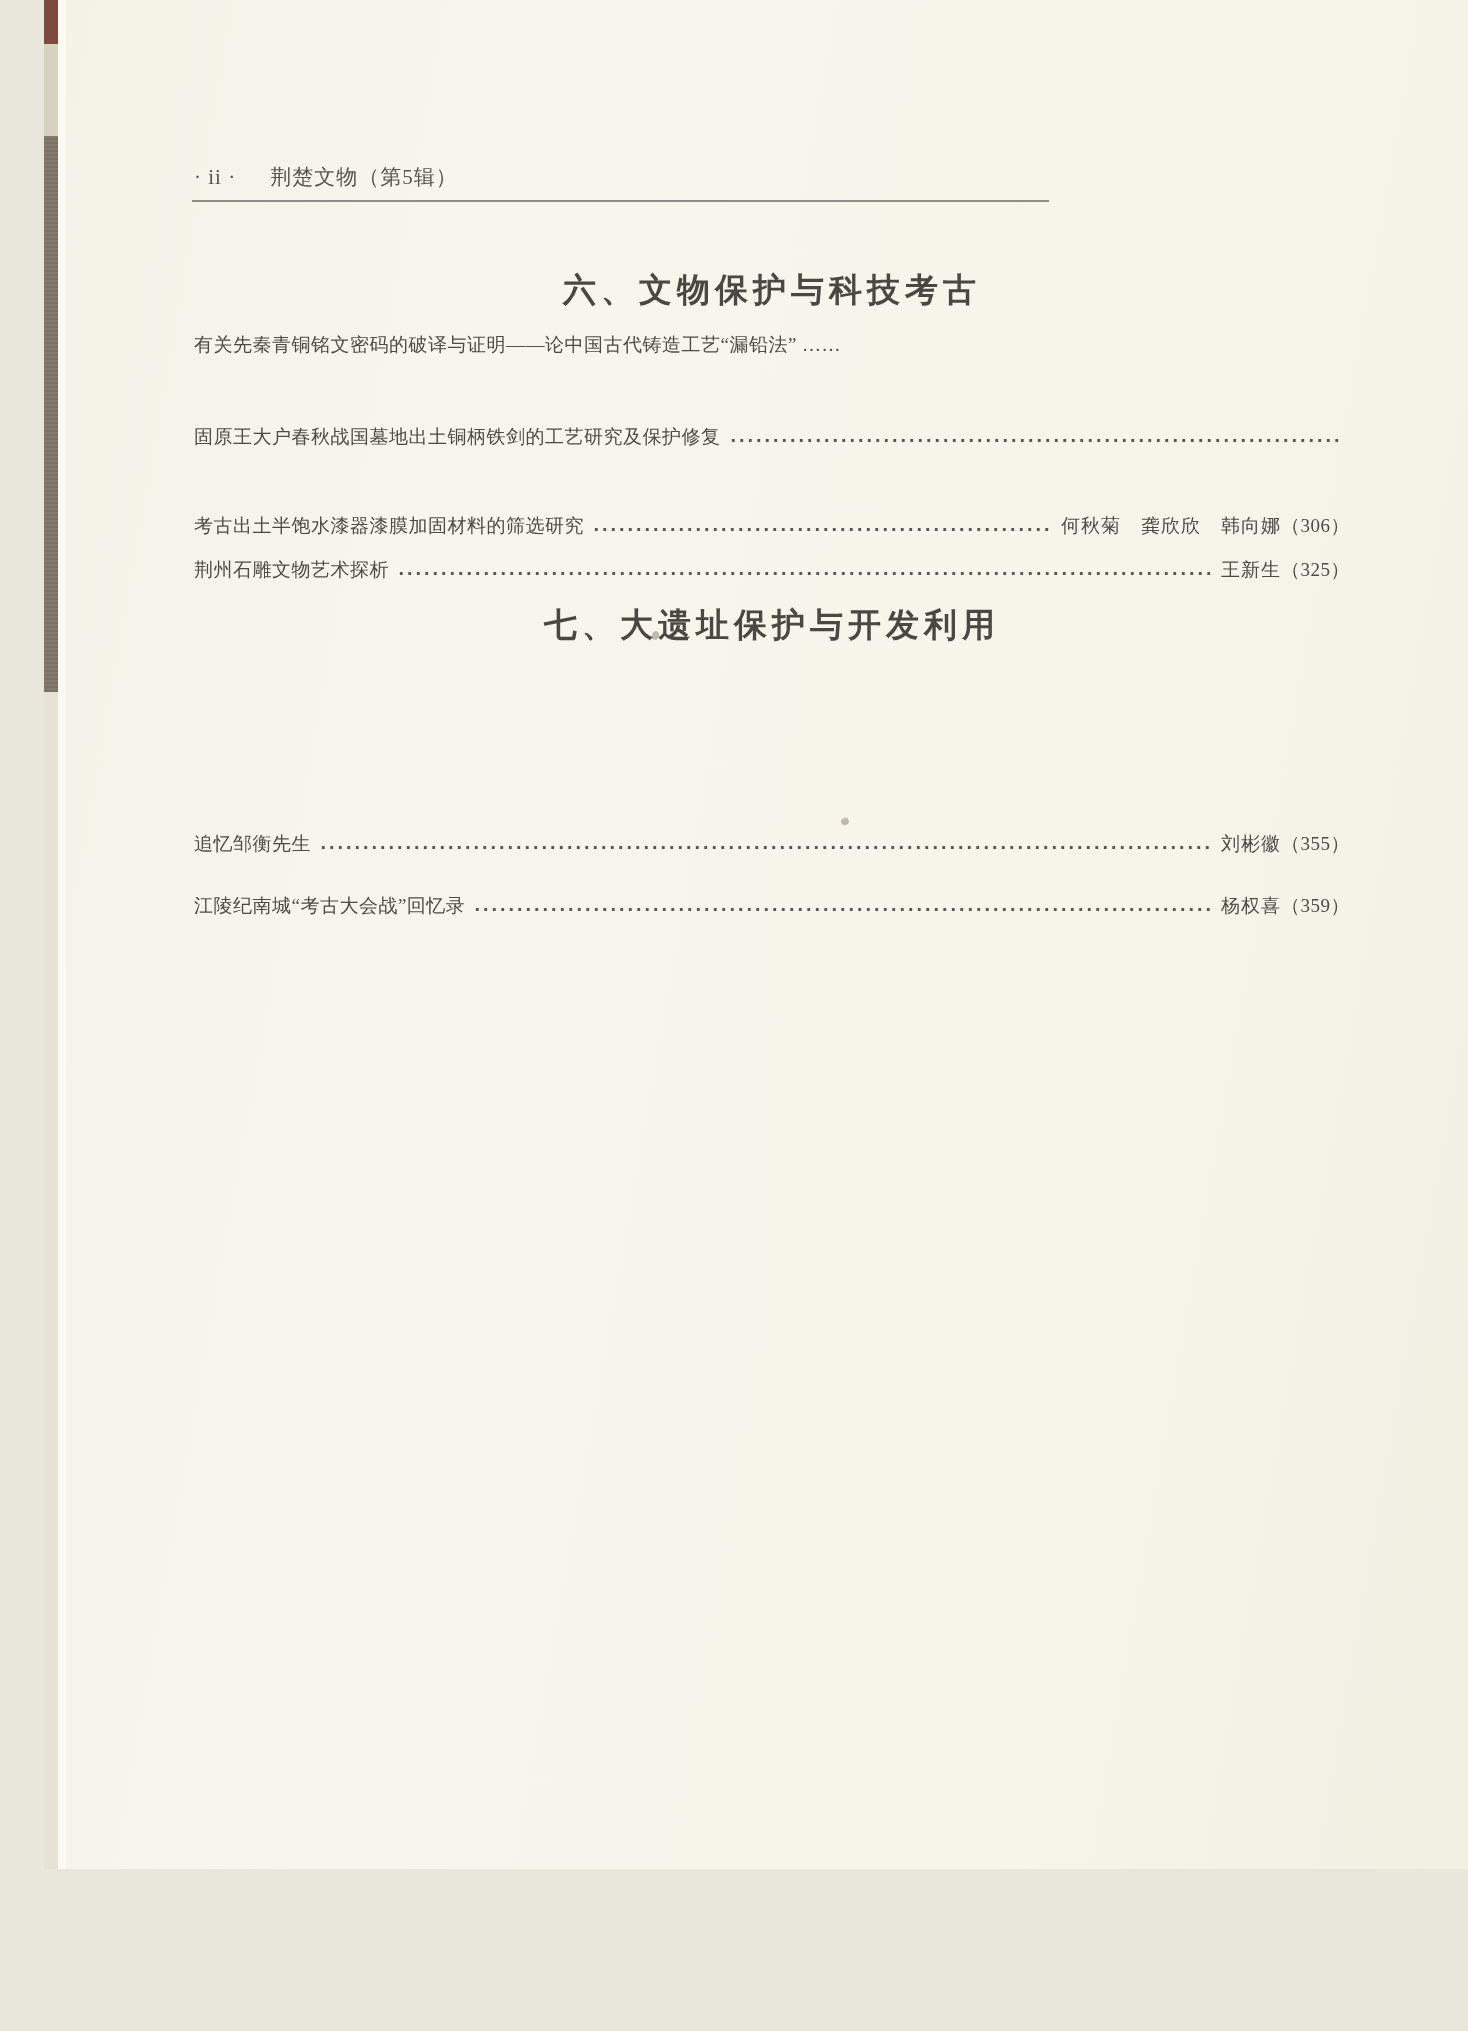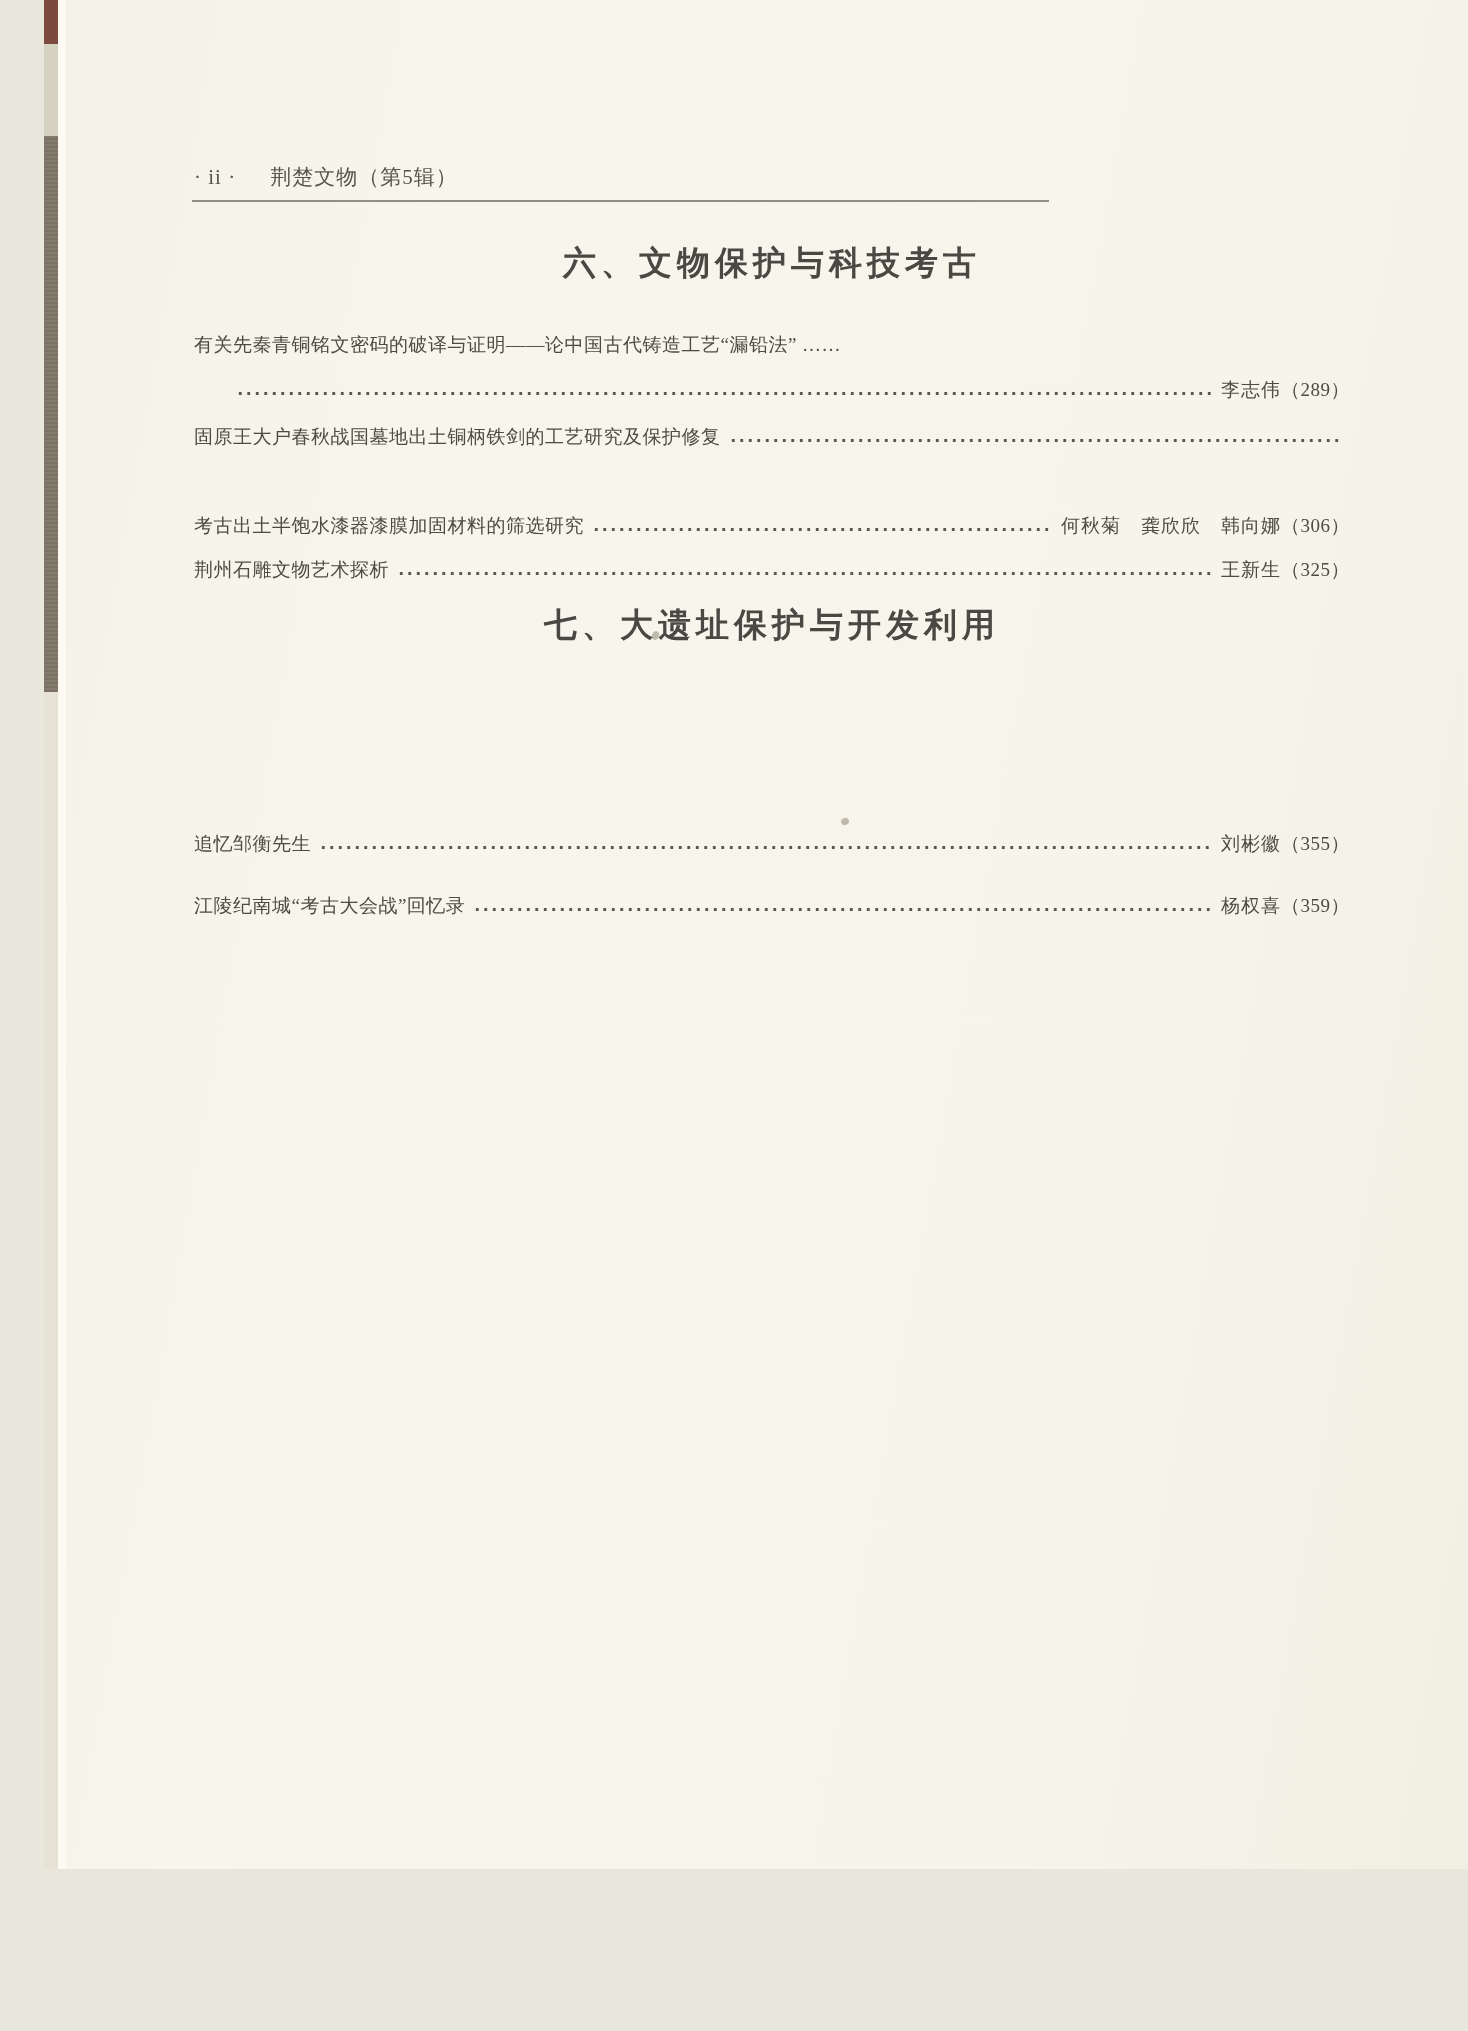--- a/index.html
+++ b/index.html
@@ -64,29 +64,24 @@
   <div class="edge-bottom"></div>
   <div class="speck speck1"></div>
   <div class="speck speck2"></div>
 
   <header class="running-head">
     <span>· ii ·</span>
     <span>荆楚文物（第5辑）</span>
   </header>
   <div class="head-rule"></div>
 
-  <h2 class="sec" style="top:241px">六、文物保护与科技考古</h2>
+  <h2 class="sec" style="top:268px">六、文物保护与科技考古</h2>
 
   <div class="row" style="top:325px">
     <span class="t">有关先秦青铜铭文密码的破译与证明——论中国古代铸造工艺“漏铅法” ……</span>
-  </div>
-  <div class="row cont" style="top:370px">
-    <span class="leader"></span>
-    <span class="a">李志伟</span>
-    <span class="p">（289）</span>
   </div>
 
   <div class="row" style="top:417px">
     <span class="t">固原王大户春秋战国墓地出土铜柄铁剑的工艺研究及保护修复</span>
     <span class="leader"></span>
   </div>
 
   <div class="row" style="top:506px">
     <span class="t">考古出土半饱水漆器漆膜加固材料的筛选研究</span>
     <span class="leader"></span>

